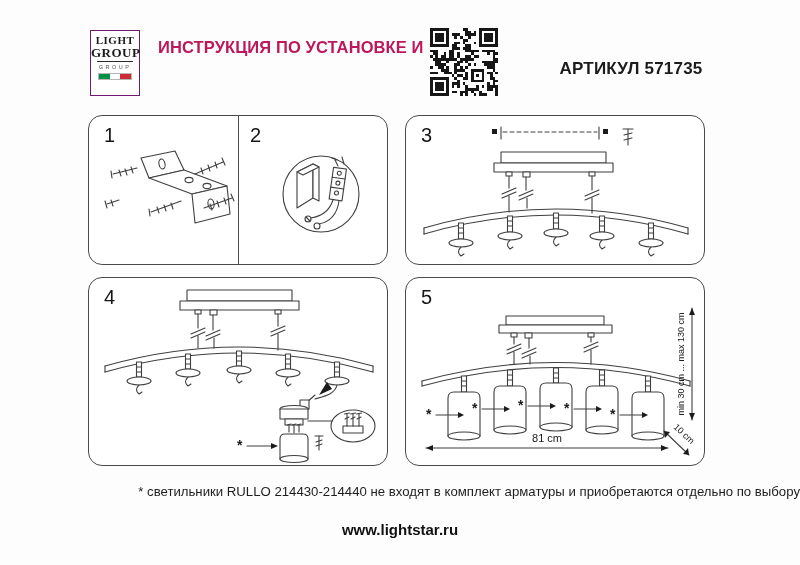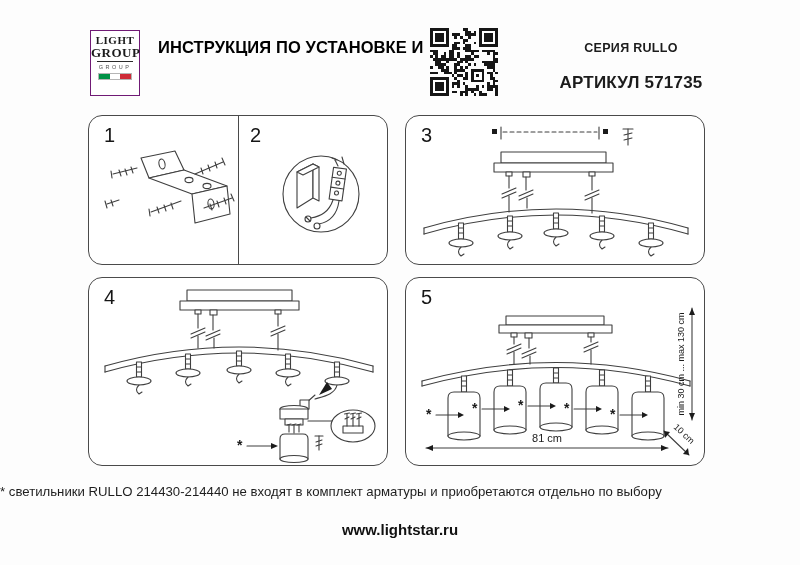--- a/index.html
+++ b/index.html
@@ -16,21 +16,21 @@
   }
   .logo-light{font-family:"Liberation Serif",serif;font-weight:700;font-size:11px;line-height:11px;letter-spacing:.5px;}
   .logo-star{font-family:"Liberation Serif",serif;font-weight:700;font-size:13px;line-height:13px;letter-spacing:.5px;}
   .logo-group{font-size:5.5px;letter-spacing:2.5px;color:#555;border-top:1px solid #2a2a2a;
     width:36px;margin:2px auto 0;padding-top:2px;}
   .logo-flag{width:32px;height:5px;margin:3px auto 0;border:1px solid #b5b5b5;display:flex;}
   .logo-flag span{flex:1;height:100%;display:block;}
 
   .main-title{
     left:158px;top:37px;width:290px;font-weight:700;font-size:16.5px;line-height:1.22;
-    color:#000000;letter-spacing:.1px;
+    color:#be185d;letter-spacing:.1px;
   }
   .qr{left:430px;top:26px;width:68px;height:72px;}
   .series-block{left:538px;top:41px;width:186px;text-align:center;}
   .series-label{font-weight:700;font-size:12.5px;letter-spacing:.3px;}
   .article-label{font-weight:700;font-size:17px;margin-top:18px;letter-spacing:.2px;}
 
   
   .panel{
     border:1px solid #4a4a4a;border-radius:14px;background:#fff;box-sizing:border-box;
   }
@@ -43,21 +43,21 @@
 
   svg .ln{stroke:#3f3f3f;stroke-width:1.1;fill:none;stroke-linecap:round;stroke-linejoin:round;}
   svg .fw{stroke:#3f3f3f;stroke-width:1.1;fill:#fff;stroke-linejoin:round;}
   svg .dk{fill:#1b1b1b;stroke:none;}
   svg text{font-family:"Liberation Sans",sans-serif;fill:#1a1a1a;}
   svg .star{font-size:14px;font-weight:700;}
   svg .dim{font-size:11px;}
   svg .dims{font-size:9px;}
 
   
-  .footnote{left:0;top:484px;width:100%;text-align:left;font-size:13.2px;color:#1e1e1e;}
+  .footnote{left:0;top:484px;width:100%;text-align:right;font-size:13.2px;color:#1e1e1e;}
   .website{left:0;top:521px;width:100%;text-align:center;font-size:15px;font-weight:700;color:#111;}
 </style>
 </head>
 <body>
 
 <div class="abs logo-box">
   <div class="logo-light">LIGHT</div>
   <div class="logo-star">GROUP</div>
   <div class="logo-group">GROUP</div>
   <div class="logo-flag">
@@ -272,21 +272,20 @@
         <rect x="16" y="24" width="1" height="1"></rect>
         <rect x="18" y="24" width="1" height="1"></rect>
         <rect x="19" y="24" width="1" height="1"></rect>
         <rect x="20" y="24" width="1" height="1"></rect>
         <rect x="24" y="24" width="1" height="1"></rect>
       </g>
   </g>
 </svg>
 
 <div class="abs series-block">
-  <div class="series-label">СЕРИЯ RULLO</div>
   <div class="article-label">АРТИКУЛ 571735</div>
 </div>
 
 <div class="abs panel" style="left:88px;top:115px;width:300px;height:150px;">
   <div class="divider"></div>
   <div class="panel-num">1</div>
   <div class="panel-num second">2</div>
   <svg width="300" height="150" viewBox="0 0 300 150">
 
     <g>

